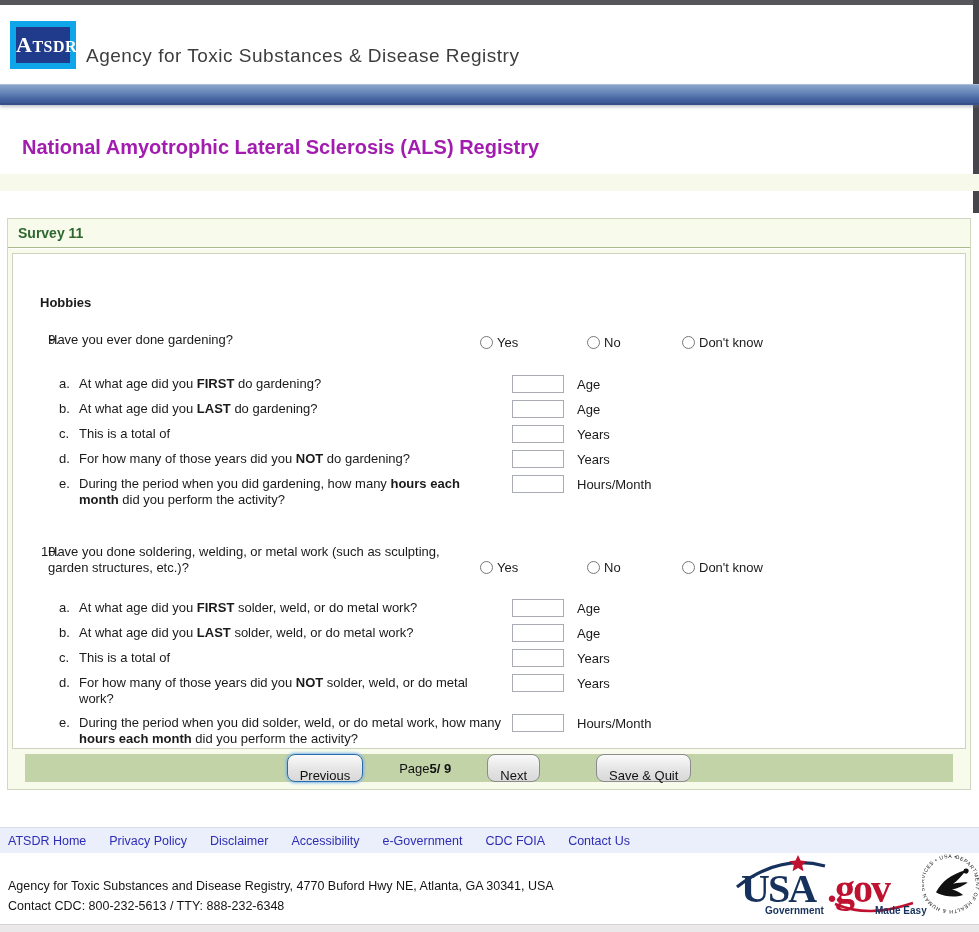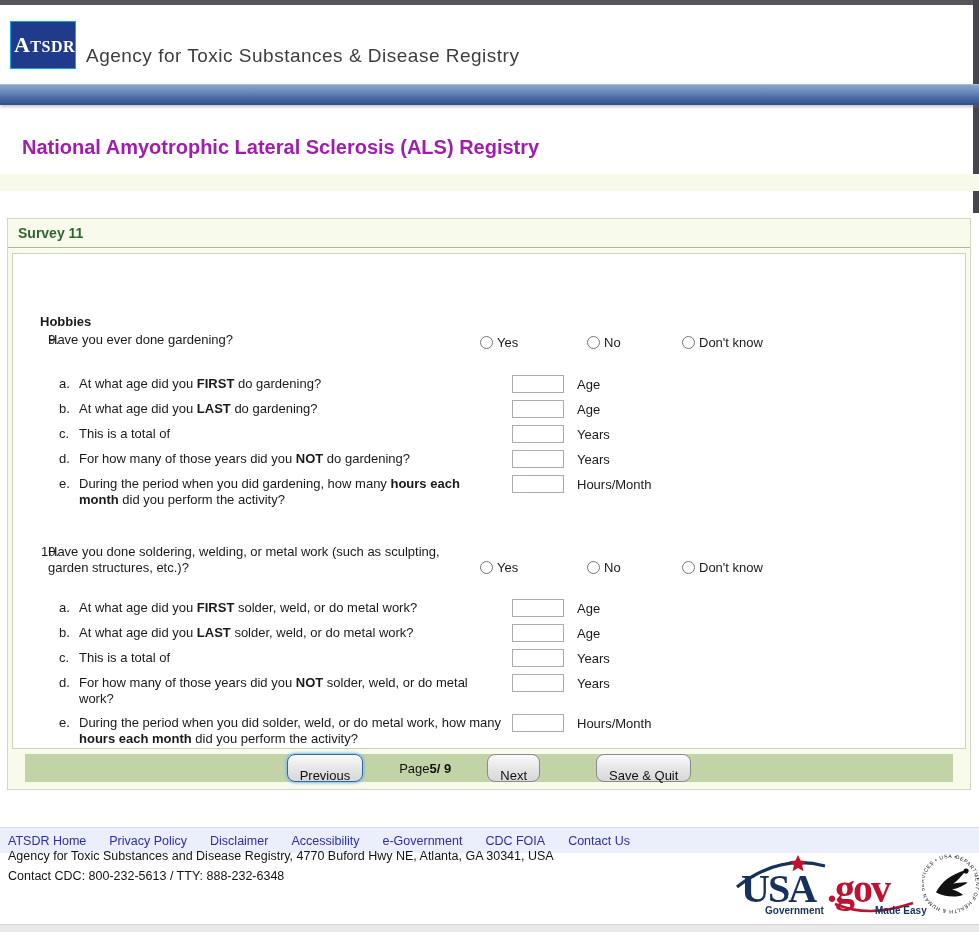--- a/index.html
+++ b/index.html
@@ -7,23 +7,23 @@
     font-family:"Liberation Sans", sans-serif; }
   .page { position:relative; width:979px; height:932px; background:#fff; }
 
   
   .top-strip { position:absolute; left:0; top:0; width:979px; height:5px; background:#57575b; }
   .right-strip { position:absolute; right:0; top:0; width:6px; height:213px; background:#45454b; }
 
   
   .site-header { position:absolute; left:0; top:5px; width:973px; height:79px; background:#fff; }
   .atsdr-logo { position:absolute; left:10px; top:16px; width:66px; height:48px;
-    background:#203a8c; color:#fff; display:flex; align-items:center; justify-content:flex-end;
+    background:#203a8c; color:#fff; display:flex; align-items:center; justify-content:flex-start;
     font-family:"Liberation Serif", serif; font-weight:bold; font-size:16px; letter-spacing:0.5px;
-    border:1px solid #0ea5e9; }
+    border:6px solid #0ea5e9; }
   .atsdr-logo span::first-letter { font-size:22px; }
   .agency-name { position:absolute; left:86px; top:40px; font-size:19px; color:#3d3d3d; letter-spacing:0.5px; }
 
   
   .blue-bar { position:absolute; left:0; top:84px; width:979px; height:21px;
     background:linear-gradient(#8aa5cc 0%, #6384b8 45%, #44639f 80%, #3c5994 100%);
     border-top:1px solid #a9bcd8; border-bottom:2px solid #35508a;
     box-shadow:0 2px 3px rgba(120,125,140,0.45); }
 
   
@@ -31,21 +31,21 @@
   .title-band { position:absolute; left:0; top:174px; width:979px; height:17px; background:#f7f9ea; }
 
   
   .panel { position:absolute; left:7px; top:218px; width:964px; height:572px;
     background:#f8fbec; border:1px solid #cfd8c0; }
   .panel-header { height:29px; padding:6px 10px 0; font-size:14px; font-weight:bold; color:#2e672e;
     border-bottom:1px solid #a9bb8e; box-shadow:0 1px 0 #ffffff; }
   .content-box { margin:5px 4px 0 4px; background:#fff; border:1px solid #ccd4be;
     height:496px; position:relative; font-size:13px; color:#1a1a1a; }
 
-  .section-heading { position:absolute; left:27px; top:41px; font-weight:bold;margin-top:19px; }
+  .section-heading { position:absolute; left:27px; top:41px; font-weight:bold; }
 
   .questions { position:absolute; left:0; top:78px; width:100%; }
   .question { position:relative; }
   .question + .question { margin-top:36px; }
   .qnum { position:absolute; left:24px; top:0; width:22px; text-align:right; }
   .qtext { position:relative; margin-left:35px; width:420px; line-height:16px; }
   .radio-group { position:absolute; left:467px; top:3px; display:grid;
     grid-template-columns:107px 95px auto; align-items:center; }
   .question:nth-of-type(2) .radio-group { top:16px; }
   .radio-opt { display:flex; align-items:center; white-space:nowrap; }
@@ -68,21 +68,21 @@
   .btn.focused { border:1px solid #2a6bac; box-shadow:0 0 3px 1px #79b2e8; }
   .page-indicator { margin:0 36px; font-size:13px; color:#111; }
   .page-indicator b { }
   .btn.next { margin-right:56px; }
 
   
   .footer-links { position:absolute; left:0; top:827px; width:979px; height:26px;
     background:#ebeefb; border-top:1px solid #d9dded; display:flex; align-items:center;
     padding-left:8px; }
   .footer-links a { color:#2d2db4; font-size:12.5px; text-decoration:none; margin-right:23px; cursor:pointer; }
-  .footer-address { position:absolute; left:8px; top:846px; font-size:12.5px; color:#141414; line-height:20px; }
+  .footer-address { position:absolute; left:8px; top:876px; font-size:12.5px; color:#141414; line-height:20px; }
 
   .usagov { position:absolute; left:735px; top:853px; width:195px; height:64px; cursor:pointer; }
   .hhs { position:absolute; left:922px; top:851px; width:57px; height:66px; cursor:pointer; }
 
   .bottom-strip { position:absolute; left:0; top:924px; width:979px; height:8px;
     background:#eae8e8; border-top:1px solid #d6d3d3; }
 </style>
 </head>
 <body>
 

